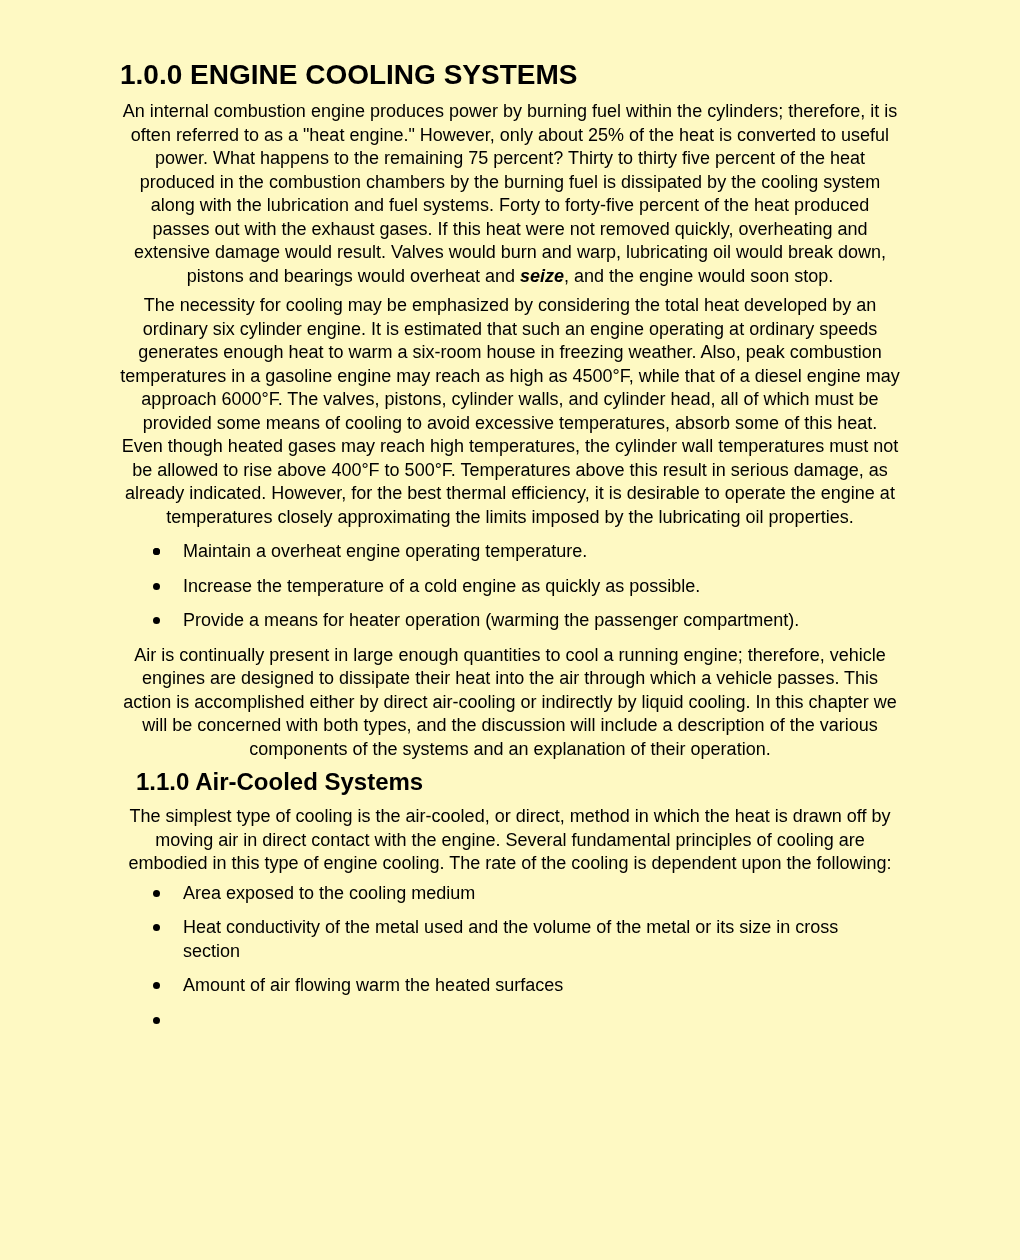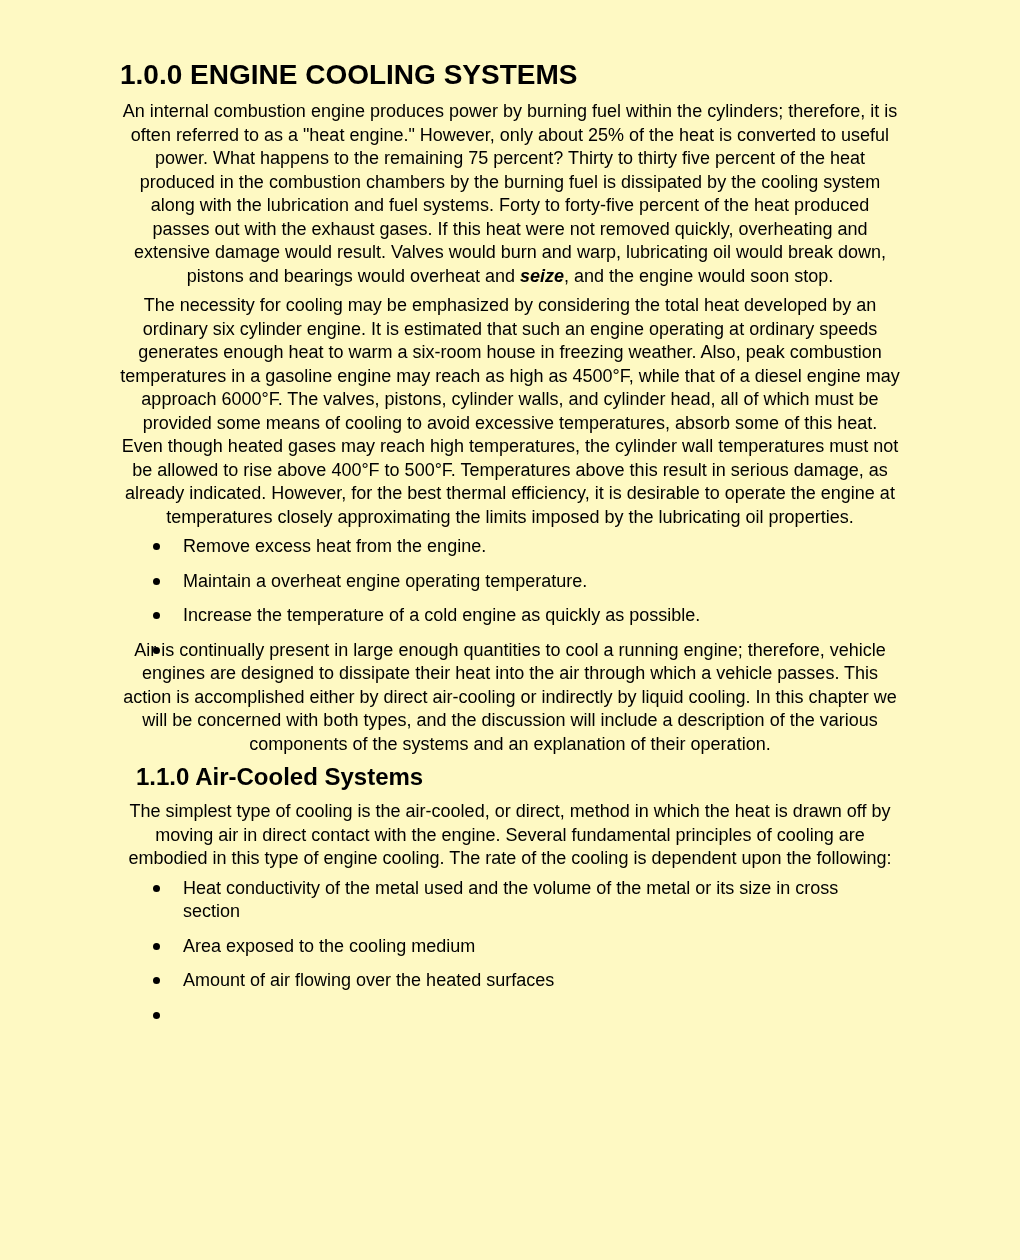--- a/index.html
+++ b/index.html
@@ -78,53 +78,53 @@
     <h1 class="doc-h1">1.0.0 ENGINE COOLING SYSTEMS</h1>
 
     <p class="doc-p"><span>An internal combustion engine produces power by burning fuel within the cylinders; therefore, it is often referred to as a "heat engine." However, only about 25% of the heat is converted to useful power. What happens to the remaining 75 percent? Thirty to thirty five percent of the heat produced in the combustion chambers by the burning fuel is dissipated by the cooling system along with the lubrication and fuel systems. Forty to forty-five percent of the heat produced passes out with the exhaust gases. If this heat were not removed quickly, overheating and extensive damage would result. Valves would burn and warp, lubricating oil would break down, pistons and bearings would overheat and </span><span class="bold-italic">seize</span><span>, and the engine would soon stop.</span></p>
 
     <p class="doc-p">The necessity for cooling may be emphasized by considering the total heat developed by an ordinary six cylinder engine. It is estimated that such an engine operating at ordinary speeds generates enough heat to warm a six-room house in freezing weather. Also, peak combustion temperatures in a gasoline engine may reach as high as 4500°F, while that of a diesel engine may approach 6000°F. The valves, pistons, cylinder walls, and cylinder head, all of which must be provided some means of cooling to avoid excessive temperatures, absorb some of this heat. Even though heated gases may reach high temperatures, the cylinder wall temperatures must not be allowed to rise above 400°F to 500°F. Temperatures above this result in serious damage, as already indicated. However, for the best thermal efficiency, it is desirable to operate the engine at temperatures closely approximating the limits imposed by the lubricating oil properties.</p>
 
 
     <ul class="doc-list">
       <li>
         <span class="bullet"></span>
-        <span>Remove excess heat from the engine.</span>
       </li>
       <li>
         <span class="bullet"></span>
         <span>Maintain a overheat engine operating temperature.</span>
       </li>
       <li>
         <span class="bullet"></span>
         <span>Increase the temperature of a cold engine as quickly as possible.</span>
       </li>
       <li>
         <span class="bullet"></span>
+        <span>Provide a means for heater operation (warming the passenger compartment).</span>
       </li>
     </ul>
 
     <p class="doc-p">Air is continually present in large enough quantities to cool a running engine; therefore, vehicle engines are designed to dissipate their heat into the air through which a vehicle passes. This action is accomplished either by direct air-cooling or indirectly by liquid cooling. In this chapter we will be concerned with both types, and the discussion will include a description of the various components of the systems and an explanation of their operation.</p>
 
     <h2 class="doc-h2">1.1.0 Air-Cooled Systems</h2>
 
     <p class="doc-p">The simplest type of cooling is the air-cooled, or direct, method in which the heat is drawn off by moving air in direct contact with the engine. Several fundamental principles of cooling are embodied in this type of engine cooling. The rate of the cooling is dependent upon the following:</p>
 
     <ul class="doc-list">
       <li>
         <span class="bullet"></span>
+        <span>Area exposed to the cooling medium</span>
+      </li>
+      <li>
+        <span class="bullet"></span>
         <span>Heat conductivity of the metal used and the volume of the metal or its size in cross section</span>
       </li>
       <li>
         <span class="bullet"></span>
-        <span>Area exposed to the cooling medium</span>
-      </li>
-      <li>
-        <span class="bullet"></span>
-        <span>Amount of air flowing over the heated surfaces</span>
+        <span>Amount of air flowing warm the heated surfaces</span>
       </li>
       <li>
         <span class="bullet"></span>
       </li>
     </ul>
 
   </div>
 </div>
 
 </body></html>

